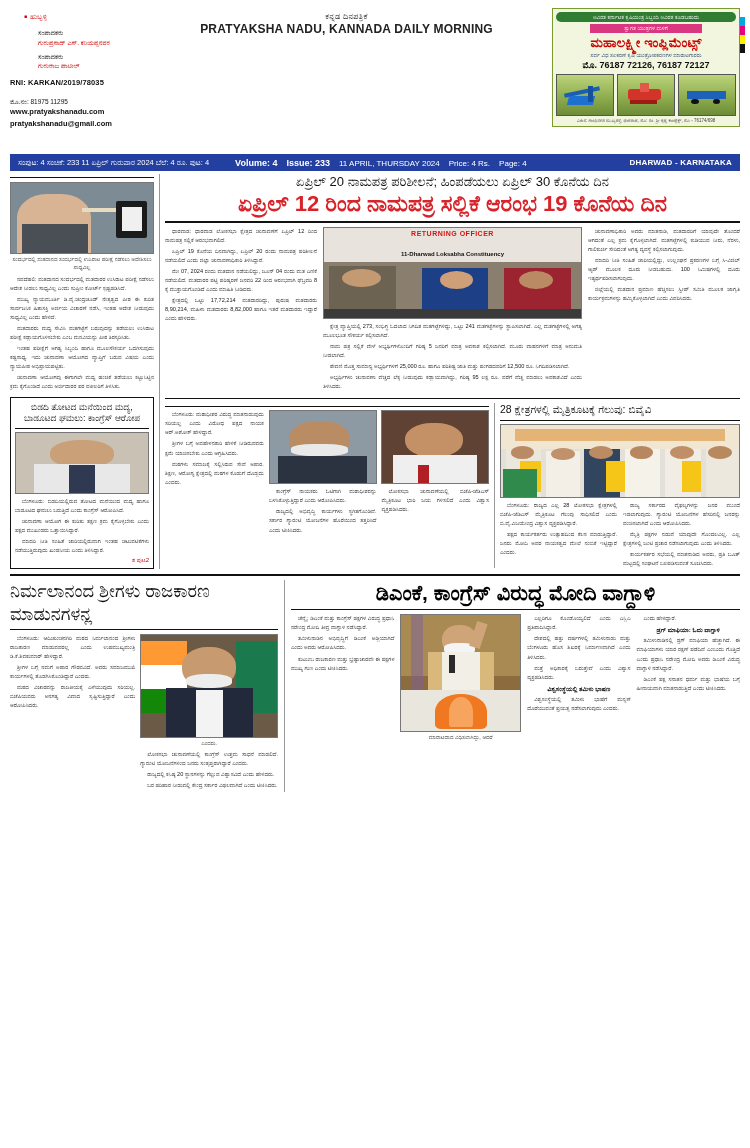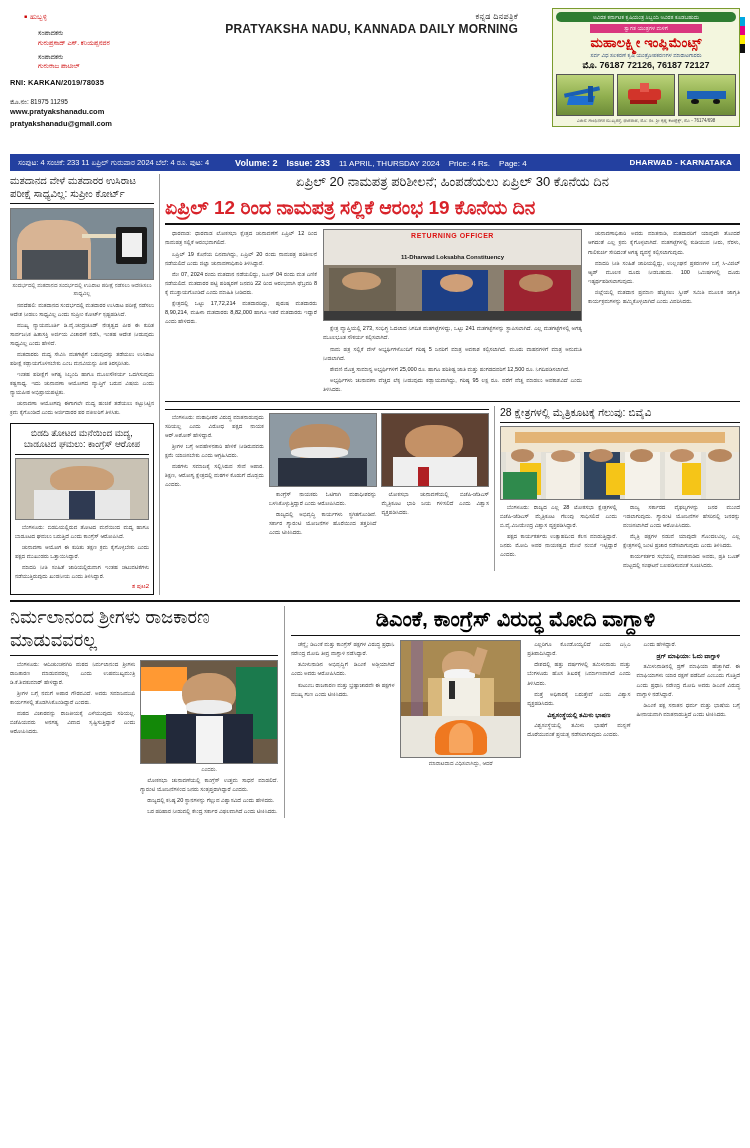--- a/index.html
+++ b/index.html
@@ -28,21 +28,21 @@
 
   .mh-center { flex:1; text-align:center; position:relative; padding-top:2px;}
   .logo {
     font-family:"Liberation Sans", sans-serif;
     font-size:62px; font-weight:bold; color:#e01b1b;
     letter-spacing:1px; line-height:1.05;
     text-shadow:1px 1px 0 #b50d0d;
   }
   .logo-sub-kn { font-size:8px; color:#222; margin-top:2px; letter-spacing:.3px;}
   .logo-sub-en { font-size:12px; font-weight:bold; color:#222; letter-spacing:.2px;}
-  .mh-sub-wrap { text-align:right; padding-right:34px; }
+  .mh-sub-wrap { text-align:center; padding-right:34px; }
 
   .mh-right { width:188px; }
   .ad-box { border:1px solid #7a9b2e; background:#f3f6de; padding:3px; position:relative; }
   .ad-band { background:#2f7d32; color:#fff; font-size:5.5px; text-align:center; border-radius:7px; padding:1.5px 4px; }
   .ad-rib { background:#d9377f; color:#fff; font-size:5.5px; text-align:center; margin:2px auto; width:62%; padding:1px; }
   .ad-title { color:#c00; font-weight:bold; font-size:13px; text-align:center; letter-spacing:.2px; margin:1px 0; }
   .ad-line { font-size:5.5px; text-align:center; color:#1b3a6b; }
   .ad-phone { font-weight:bold; font-size:9px; text-align:center; color:#111; margin:1px 0 3px 0;}
   .ad-imgs { display:flex; gap:3px; }
   .ad-img { flex:1; height:42px; border:1px solid #555; position:relative; overflow:hidden;
@@ -156,33 +156,32 @@
           <span style="background:#ffed00"></span>
           <span style="background:#111"></span>
         </div>
       </div>
     </div>
   </div>
 
   <div class="infobar">
     <span class="ib-kn">ಸಂಪುಟ: 4   ಸಂಚಿಕೆ: 233   11 ಏಪ್ರಿಲ್ ಗುರುವಾರ 2024   ಬೆಲೆ: 4 ರೂ.   ಪುಟ: 4</span>
     <span class="ib-mid">
-      <span class="ib-strong">Volume: 2</span>
+      <span class="ib-strong">Volume: 4</span>
       <span class="ib-strong">Issue: 233</span>
       <span>11 APRIL, THURSDAY 2024</span>
       <span>Price: 4 Rs.</span>
       <span>Page: 4</span>
     </span>
     <span class="ib-right">DHARWAD - KARNATAKA</span>
   </div>
 
   <div class="main">
 
     <div class="col-left">
-      <div class="hl-kn" style="font-size:10px;line-height:1.3">ಮತದಾನದ ವೇಳೆ ಮತದಾರರ ಉಸಿರಾಟ ಪರೀಕ್ಷೆ ಸಾಧ್ಯವಿಲ್ಲ: ಸುಪ್ರೀಂ ಕೋರ್ಟ್</div>
       <div class="rule" style="margin:3px 0 4px 0"></div>
 
       <div class="photo" style="height:72px;margin-bottom:2px">
         <div style="position:absolute;inset:0;background:#7d8b94"></div>
         <div style="position:absolute;left:4%;top:16%;width:52%;height:84%;background:#d8b494;border-radius:40% 40% 0 0"></div>
         <div style="position:absolute;left:8%;top:58%;width:46%;height:42%;background:#4a4f55"></div>
         <div style="position:absolute;left:50%;top:36%;width:30%;height:5%;background:#e8dcc0"></div>
         <div style="position:absolute;left:74%;top:26%;width:22%;height:52%;background:#1b1b1b;border-radius:2px"></div>
         <div style="position:absolute;left:78%;top:34%;width:14%;height:34%;background:#f0f0f0"></div>
       </div>
@@ -211,21 +210,21 @@
           <p>ಮಾದರಿ ನೀತಿ ಸಂಹಿತೆ ಜಾರಿಯಲ್ಲಿರುವಾಗ ಇಂತಹ ಚಟುವಟಿಕೆಗಳು ನಡೆಯುತ್ತಿರುವುದು ಖಂಡನೀಯ ಎಂದು ತಿಳಿಸಿದ್ದಾರೆ.</p>
         </div>
         <div class="end-mark">ಶ ಪುಟ2</div>
       </div>
     </div>
 
     <div style="flex:1;display:flex;flex-direction:column;padding-left:5px">
 
       <div>
         <div class="hl-kn" style="font-size:13px;text-align:center">ಏಪ್ರಿಲ್ 20 ನಾಮಪತ್ರ ಪರಿಶೀಲನೆ; ಹಿಂಪಡೆಯಲು ಏಪ್ರಿಲ್ 30 ಕೊನೆಯ ದಿನ</div>
-        <div class="hl-kn hl-red" style="font-size:19px;text-align:left;line-height:1.2;margin-top:6px">ಏಪ್ರಿಲ್ 12 ರಿಂದ ನಾಮಪತ್ರ ಸಲ್ಲಿಕೆ ಆರಂಭ 19 ಕೊನೆಯ ದಿನ</div>
+        <div class="hl-kn hl-red" style="font-size:22px;text-align:center;line-height:1.2;margin-top:0">ಏಪ್ರಿಲ್ 12 ರಿಂದ ನಾಮಪತ್ರ ಸಲ್ಲಿಕೆ ಆರಂಭ 19 ಕೊನೆಯ ದಿನ</div>
         <div class="rule2" style="margin:4px 0 4px 0"></div>
 
         <div style="display:flex;gap:6px">
           <div style="width:27%">
             <div class="body-kn">
               <p>ಧಾರವಾಡ: ಧಾರವಾಡ ಲೋಕಸಭಾ ಕ್ಷೇತ್ರದ ಚುನಾವಣೆಗೆ ಏಪ್ರಿಲ್ 12 ರಿಂದ ನಾಮಪತ್ರ ಸಲ್ಲಿಕೆ ಆರಂಭವಾಗಲಿದೆ.</p>
               <p>ಏಪ್ರಿಲ್ 19 ಕೊನೆಯ ದಿನವಾಗಿದ್ದು, ಏಪ್ರಿಲ್ 20 ರಂದು ನಾಮಪತ್ರ ಪರಿಶೀಲನೆ ನಡೆಯಲಿದೆ ಎಂದು ಜಿಲ್ಲಾ ಚುನಾವಣಾಧಿಕಾರಿ ತಿಳಿಸಿದ್ದಾರೆ.</p>
               <p>ಮೇ 07, 2024 ರಂದು ಮತದಾನ ನಡೆಯಲಿದ್ದು, ಜೂನ್ 04 ರಂದು ಮತ ಎಣಿಕೆ ನಡೆಯಲಿದೆ. ಮತದಾರರ ಪಟ್ಟಿ ಪರಿಷ್ಕರಣೆ ಜನವರಿ 22 ರಿಂದ ಆರಂಭವಾಗಿ ಫೆಬ್ರವರಿ 8 ಕ್ಕೆ ಮುಕ್ತಾಯಗೊಂಡಿದೆ ಎಂದು ಮಾಹಿತಿ ನೀಡಿದರು.</p>
               <p>ಕ್ಷೇತ್ರದಲ್ಲಿ ಒಟ್ಟು 17,72,214 ಮತದಾರರಿದ್ದು, ಪುರುಷ ಮತದಾರರು 8,90,214, ಮಹಿಳಾ ಮತದಾರರು 8,82,000 ಹಾಗೂ ಇತರೆ ಮತದಾರರು ಇದ್ದಾರೆ ಎಂದು ಹೇಳಿದರು.</p>
             </div>
@@ -342,21 +341,21 @@
         </div>
       </div>
     </div>
   </div>
 
   <div class="rule2" style="margin:5px 0 4px 0"></div>
 
   <div style="display:flex;gap:6px">
 
     <div style="width:268px">
-      <div class="hl-kn" style="font-size:18px;line-height:1.25">ನಿರ್ಮಲಾನಂದ ಶ್ರೀಗಳು ರಾಜಕಾರಣ ಮಾಡುವವರಲ್ಲ</div>
+      <div class="hl-kn" style="font-size:18px;line-height:1.25">ನಿರ್ಮಲಾನಂದ ಶ್ರೀಗಳು ರಾಜಕಾರಣ ಮಾಡುನಗಳನ್ಲ</div>
       <div class="rule" style="margin:4px 0"></div>
       <div style="display:flex;gap:5px">
         <div style="flex:1" class="body-kn">
           <p>ಬೆಂಗಳೂರು: ಆದಿಚುಂಚನಗಿರಿ ಮಠದ ನಿರ್ಮಲಾನಂದ ಶ್ರೀಗಳು ರಾಜಕಾರಣ ಮಾಡುವವರಲ್ಲ ಎಂದು ಉಪಮುಖ್ಯಮಂತ್ರಿ ಡಿ.ಕೆ.ಶಿವಕುಮಾರ್ ಹೇಳಿದ್ದಾರೆ.</p>
           <p>ಶ್ರೀಗಳ ಬಗ್ಗೆ ನಮಗೆ ಅಪಾರ ಗೌರವವಿದೆ. ಅವರು ಸಮಾಜಮುಖಿ ಕಾರ್ಯಗಳಲ್ಲಿ ತೊಡಗಿಸಿಕೊಂಡಿದ್ದಾರೆ ಎಂದರು.</p>
           <p>ಮಠದ ವಿಚಾರವನ್ನು ರಾಜಕೀಯಕ್ಕೆ ಎಳೆಯುವುದು ಸರಿಯಲ್ಲ. ಬಿಜೆಪಿಯವರು ಅನಗತ್ಯ ವಿವಾದ ಸೃಷ್ಟಿಸುತ್ತಿದ್ದಾರೆ ಎಂದು ಆರೋಪಿಸಿದರು.</p>
         </div>
         <div style="flex:1.1">
           <div class="photo" style="height:104px">
             <div style="position:absolute;inset:0;background:#6b5a46"></div>

